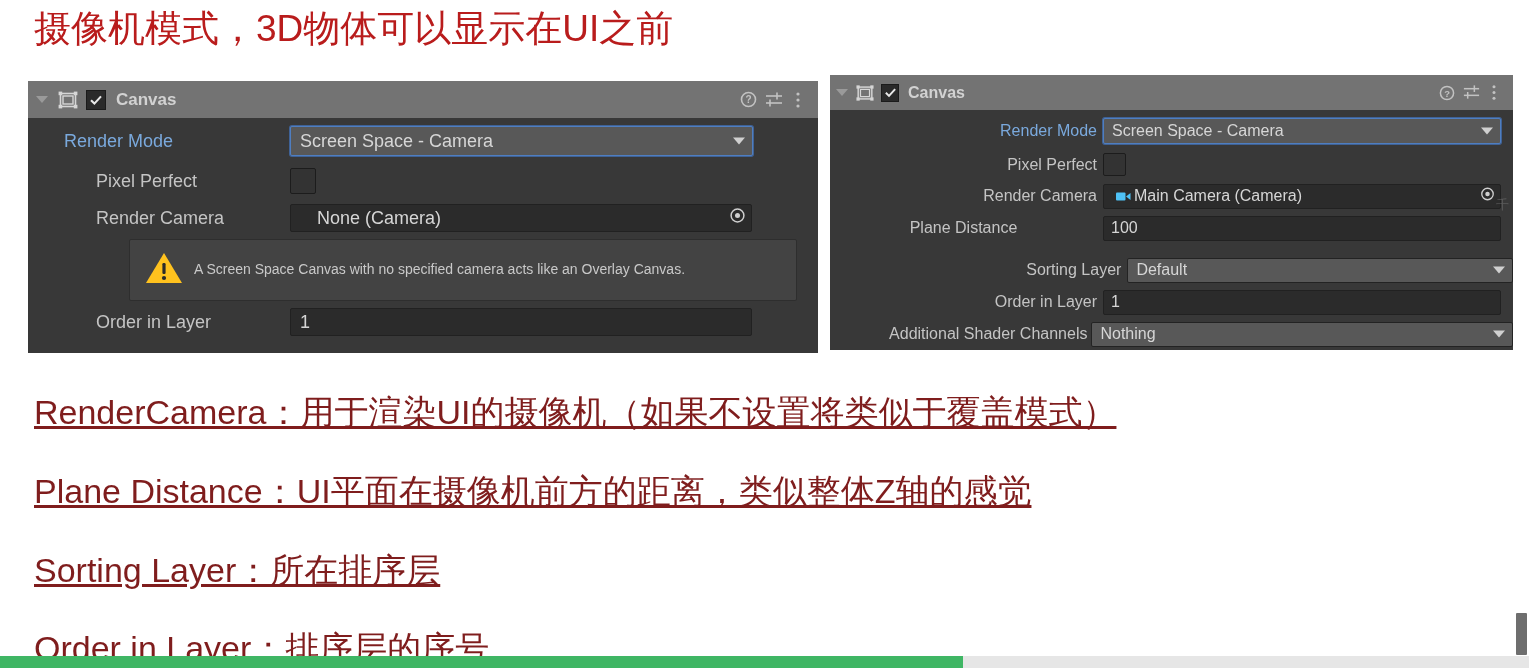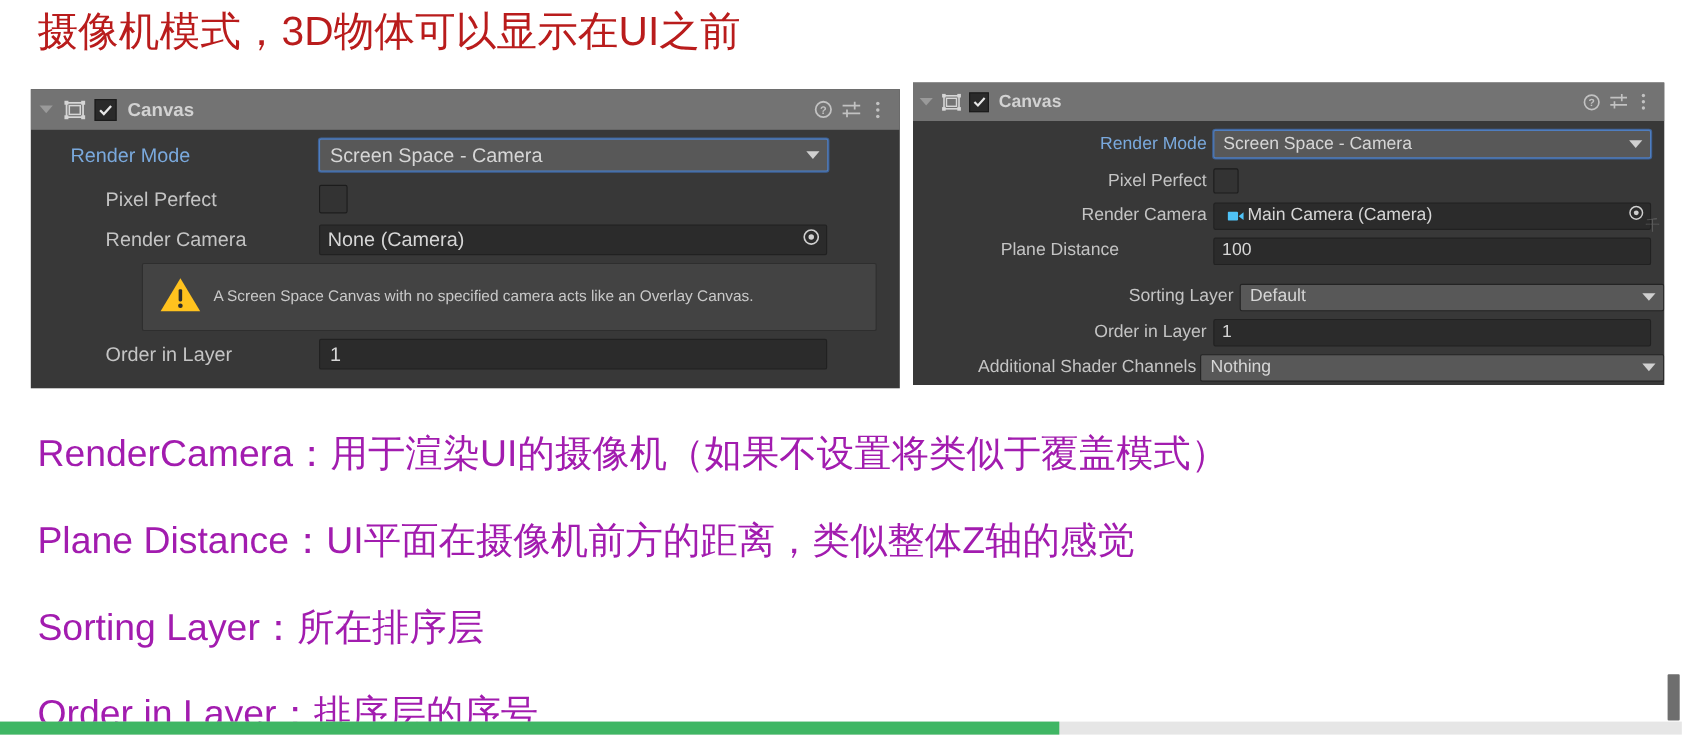--- a/index.html
+++ b/index.html
@@ -175,24 +175,25 @@
     box-sizing: border-box;
   }
   .helpbox-text {
     color: #c9c9c9;
     line-height: 1.28;
   }
 
   
   .redline {
     position: absolute;
-    color: #a21caf;
+    color: #7f1d1d;
     white-space: nowrap;
     font-size: 34px;
     font-family: "Liberation Sans", sans-serif;
+    text-decoration: underline;
   }
 
   
   .progress-track {
     position: absolute;
     left: 0;
     bottom: 0;
     width: 1529px;
     height: 12px;
     background: #e6e6e6;
@@ -280,21 +281,21 @@
     </div>
   </div>
 
   <div class="row" style="left:0; top:86px; width:790px; height:28px;">
     <div class="field-label" style="width:262px; font-size:18px; text-align:left; padding-left:68px;">Pixel Perfect</div>
     <div class="checkbox-small" style="width:26px;height:26px;"></div>
   </div>
 
   <div class="row" style="left:0; top:122px; width:790px; height:30px;">
     <div class="field-label" style="width:262px; font-size:18px; text-align:left; padding-left:68px;">Render Camera</div>
-    <div class="objfield" style="width:462px; height:28px; padding-left:7px; font-size:18px;">
+    <div class="objfield" style="width:462px; height:28px; padding-left:26px; font-size:18px;">
       <span>None (Camera)</span>
       <span class="obj-picker">
         <svg width="19" height="19" viewBox="0 0 19 19">
           <circle cx="9.5" cy="9.5" r="6.4" fill="none" stroke="#cfcfcf" stroke-width="1.5"></circle>
           <circle cx="9.5" cy="9.5" r="2.5" fill="#cfcfcf"></circle>
         </svg>
       </span>
     </div>
   </div>
 

